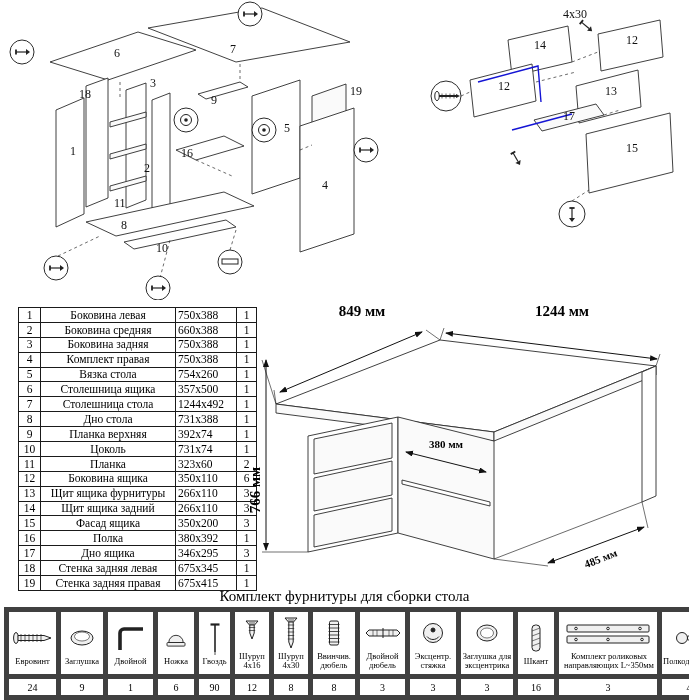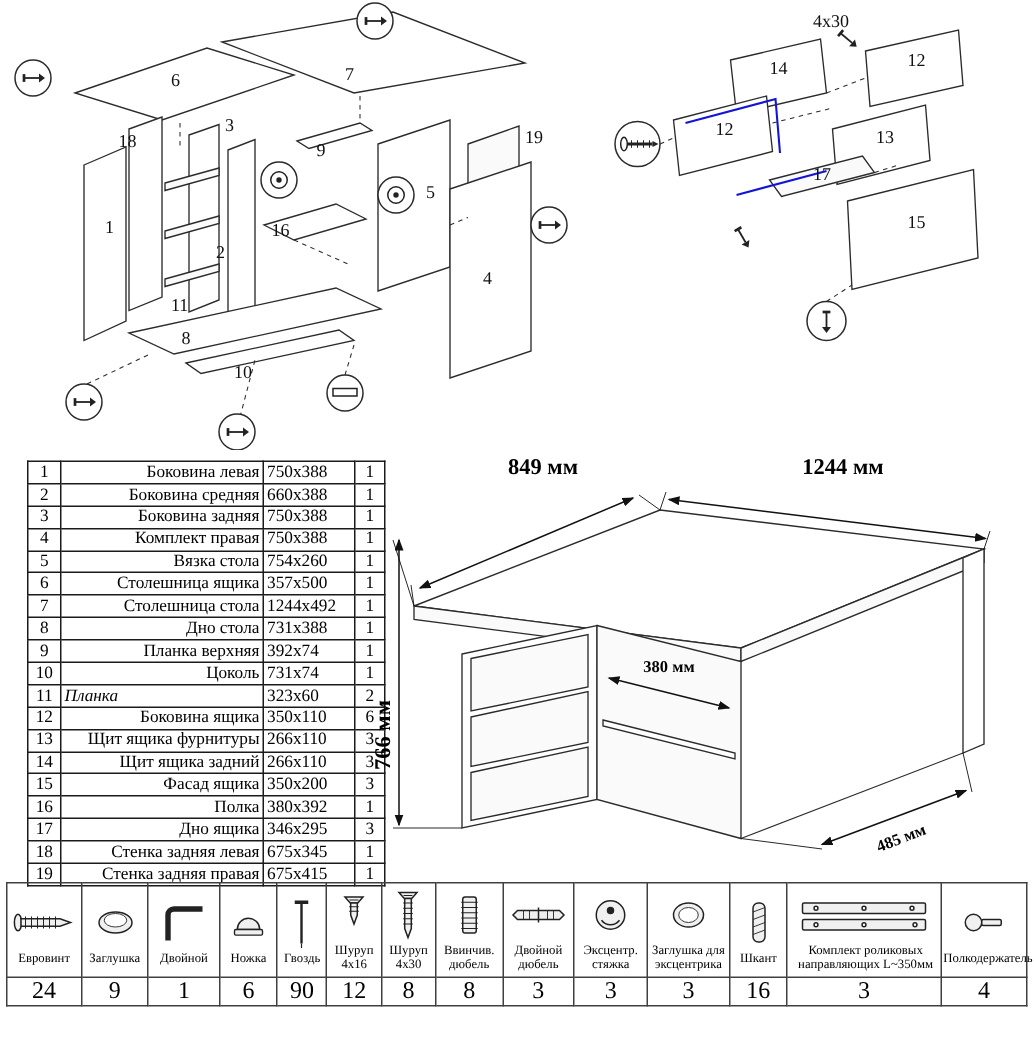--- a/index.html
+++ b/index.html
@@ -13,44 +13,44 @@
   .blue{stroke:#1414d4;stroke-width:1.4;fill:none;}
   .callout{fill:#fff;stroke:#2b2b2b;stroke-width:1;}
   .lbl{font:12px "Liberation Serif",serif;fill:#111;}
   .dimt{font:bold 15px "Liberation Serif",serif;fill:#000;}
   .dims{font:bold 11px "Liberation Serif",serif;fill:#000;}
   .dimline{stroke:#111;stroke-width:1;fill:none;}
   .ext{stroke:#111;stroke-width:.6;fill:none;}
 
   
   .exploded{position:absolute;left:0;top:0;}
-  .drawerdg{position:absolute;left:399px;top:0;}
+  .drawerdg{position:absolute;left:420px;top:0;}
   .deskdim{position:absolute;left:250px;top:300px;}
 
   
   .parts{position:absolute;left:18px;top:307px;}
   table.pt{border-collapse:collapse;table-layout:fixed;width:222px;}
   table.pt td{border:1px solid #1a1a1a;font-size:11.5px;line-height:12.5px;
               padding:0 2px;height:13.9px;white-space:nowrap;overflow:hidden;}
   table.pt td.c1{width:17px;text-align:center;}
-  table.pt td.c2{width:130px;text-align:right;}
+  table.pt td.c2{width:130px;text-align:center;}
   table.pt td.c3{width:56px;}
   table.pt td.c4{width:15px;text-align:center;}
 
   
   .hw-section{position:absolute;left:0;top:588px;width:689px;}
   .hw-title{text-align:center;font-size:15px;margin:0 0 2px 0;font-weight:normal;}
   table.hw{border-collapse:collapse;table-layout:fixed;width:681px;margin:0 4px;}
-  table.hw td{border:1px solid #404040;text-align:center;vertical-align:middle;padding:0;}
+  table.hw td{border:5px solid #404040;text-align:center;vertical-align:middle;padding:0;}
   .hw-cell{height:62px;}
   .hw-icon{height:38px;display:flex;align-items:center;justify-content:center;}
   .hw-icon svg{stroke:#222;fill:#f0f0f0;stroke-width:1;}
   .hw-name{font-size:8.5px;line-height:9px;padding:0 1px 2px 1px;white-space:normal;}
   .hw-name.leftal{text-align:center;padding-left:3px;}
-  table.hw td.qty{font-size:16px;height:16px;}
+  table.hw td.qty{font-size:10px;height:16px;}
 </style>
 </head>
 <body>
 
 <div class="sheet">
 
   <div class="exploded">
     <svg width="430" height="300" viewBox="0 0 430 300">
       <defs>
         <g id="sg">
@@ -253,21 +253,21 @@
             <td class="c4">1</td>
           </tr>
           <tr>
             <td class="c1">10</td>
             <td class="c2">Цоколь</td>
             <td class="c3">731x74</td>
             <td class="c4">1</td>
           </tr>
           <tr>
             <td class="c1">11</td>
-            <td class="c2" style="text-align: left; font-style: italic;">Планка</td>
+            <td class="c2" style="text-align: center;">Планка</td>
             <td class="c3">323x60</td>
             <td class="c4">2</td>
           </tr>
           <tr>
             <td class="c1">12</td>
             <td class="c2">Боковина ящика</td>
             <td class="c3">350x110</td>
             <td class="c4">6</td>
           </tr>
           <tr>
@@ -358,20 +358,21 @@
       <text class="dims" x="196" y="148" text-anchor="middle">380 мм</text>
 
       <line class="ext" x1="392" y1="202" x2="398" y2="228"></line>
       <line class="ext" x1="244" y1="259" x2="298" y2="266"></line>
       <line class="dimline" x1="298" y1="263" x2="394" y2="227" marker-start="url(#ar)" marker-end="url(#ar)"></line>
       <text class="dims" transform="translate(352,262) rotate(-21)" text-anchor="middle">485 мм</text>
     </svg>
   </div>
 
   <div class="hw-section">
+    <div class="hw-title">Комплект фурнитуры для сборки стола</div>
     <table class="hw">
       <tbody>
       <tr>
         <td class="hw-cell" style="width:47px">
           <div class="hw-icon">
             <svg width="44" height="36" viewBox="0 0 44 36">
                   <ellipse cx="5" cy="18" rx="2.4" ry="5.5"></ellipse>
                   <path d="M7,15.5 h26 L40,18 L33,20.5 H7 Z"></path>
                   <path d="M10,14 v8 M14,14 v8 M18,14 v8 M22,14 v8 M26,14 v8 M30,14 v8" stroke-width=".7" fill="none"></path>
                 </svg>

